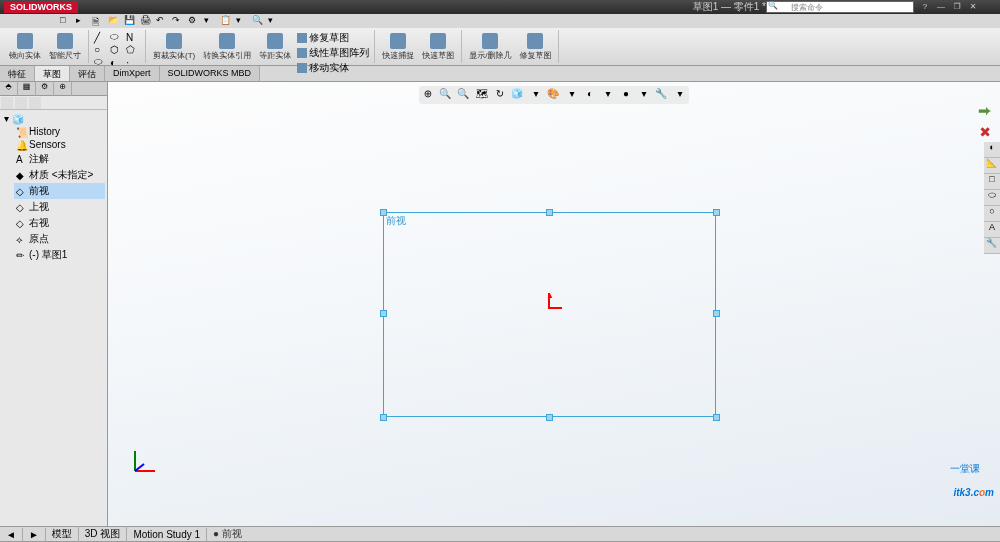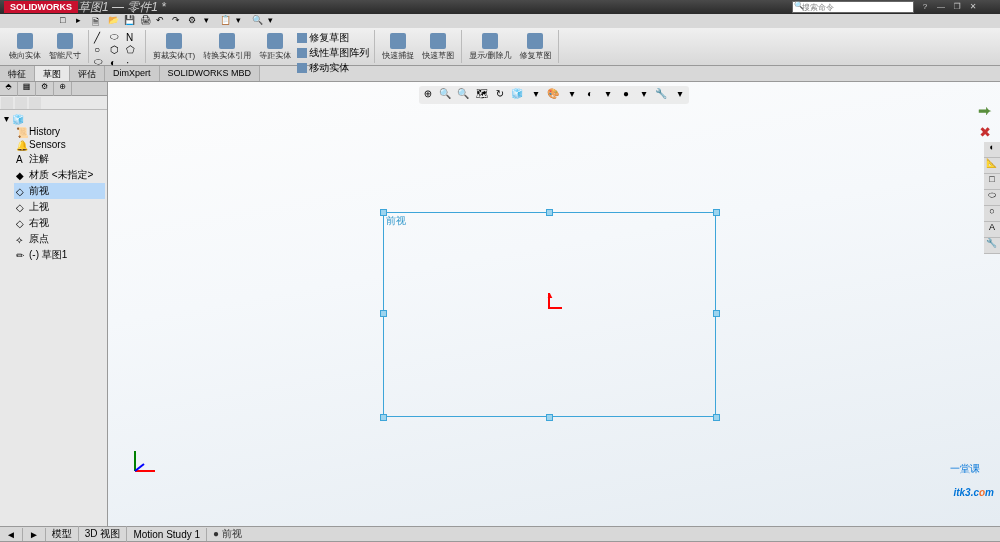--- a/index.html
+++ b/index.html
@@ -1,20 +1,20 @@
 <!DOCTYPE html>
 <html><head>
 <meta charset="utf-8">
 <style>
 *{margin:0;padding:0;box-sizing:border-box;font-family:"Microsoft YaHei",Arial,sans-serif;font-size:10px;}
 body{width:1000px;height:542px;background:#e8e8e8;overflow:hidden;position:relative;}
 .titlebar{height:14px;background:linear-gradient(#4a4a4a,#2a2a2a);display:flex;align-items:center;color:#fff;}
 .sw-logo{background:#c8102e;color:#fff;padding:1px 6px;font-weight:bold;font-size:9px;margin-left:4px;}
-.title-text{flex:1;text-align:left;font-size:12px;color:#ccc;font-style:italic;}
-.search-box{width:122px;height:12px;background:#fff;border:1px solid #666;margin-right:4px;font-size:8px;padding-left:9px;color:#888;position:relative;}
+.title-text{flex:1;text-align:right;font-size:10px;color:#ccc;}
+.search-box{width:148px;height:12px;background:#fff;border:1px solid #666;margin-right:4px;font-size:8px;padding-left:24px;color:#888;position:relative;}
 .search-box::before{content:"🔍";position:absolute;left:1px;top:-1px;font-size:8px;}
 .win-btns{display:flex;gap:2px;margin-right:20px;}
 .win-btn{width:14px;height:10px;font-size:8px;text-align:center;color:#ccc;cursor:pointer;}
 .qat{height:14px;background:#d8d8d8;display:flex;align-items:center;padding-left:60px;gap:4px;}
 .qat-btn{width:12px;height:12px;font-size:9px;cursor:pointer;}
 .ribbon{height:38px;background:linear-gradient(#f0f0f0,#d8d8d8);border-bottom:1px solid #999;display:flex;padding:2px;}
 .ribbon-group{border-right:1px solid #bbb;padding:0 4px;display:flex;gap:2px;}
 .rb-btn{display:flex;flex-direction:column;align-items:center;justify-content:center;padding:1px 3px;cursor:pointer;}
 .rb-btn .ico{width:16px;height:16px;background:#6a8fb5;border-radius:2px;}
 .rb-btn .lbl{font-size:8px;color:#333;margin-top:1px;}

